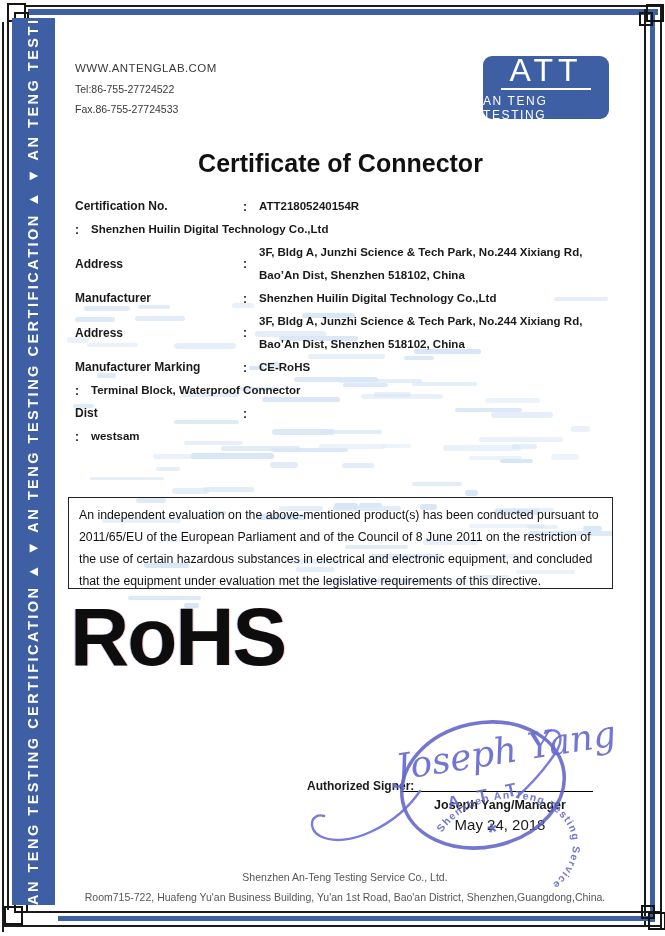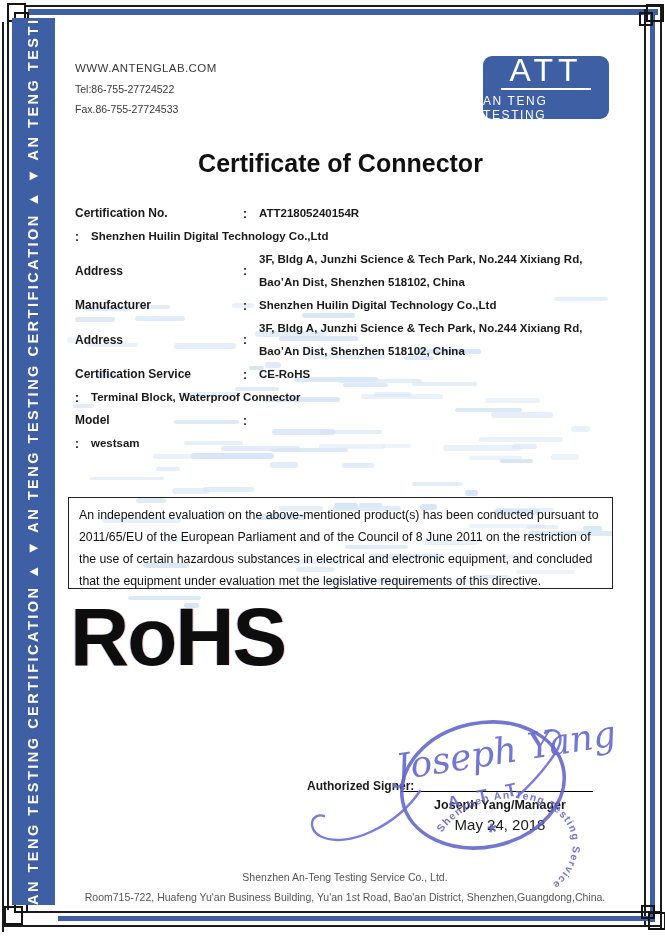--- a/index.html
+++ b/index.html
@@ -26,21 +26,21 @@
   .logo{position:absolute; left:483px; top:56px; width:126px; height:63px;
     background:#3e5fa4; border-radius:9px; z-index:2;
     display:flex; flex-direction:column; align-items:center; justify-content:center;}
   .logo .acro{color:#fff; font-size:32px; line-height:1; letter-spacing:5px;
     padding:0 8px 2px 8px; border-bottom:2px solid #fff;}
   .logo .lname{color:#fff; font-size:12px; letter-spacing:1.6px; margin-top:4px;}
   
   .title{position:absolute; left:68px; top:149px; width:545px; text-align:center;
     font-size:25px; font-weight:bold; color:#111; z-index:2;}
   
-  .fields{position:absolute; left:75px; top:202px; width:545px; z-index:2;}
+  .fields{position:absolute; left:75px; top:195px; width:545px; z-index:2;}
   .row{display:flex; align-items:center;}
   .flabel{width:168px; font-size:12px; font-weight:bold; line-height:23px;}
   .fcolon{width:16px; font-size:12px; font-weight:bold; text-align:left;}
   .fvalue{flex:1; font-size:11.5px; font-weight:bold; line-height:23px;}
   
   .statement{position:absolute; left:68px; top:497px; width:545px; height:92px;
     box-sizing:border-box; border:1px solid #222; padding:6px 10px;
     font-size:12.3px; line-height:22px; color:#111; z-index:2; background:transparent;}
   
   .rohs{position:absolute; left:70px; top:596px; font-size:82px; font-weight:bold;
@@ -220,32 +220,32 @@
     <div class="fvalue">Shenzhen Huilin Digital Technology Co.,Ltd</div>
   </div>
 
   <div class="row">
     <div class="flabel">Address</div>
     <div class="fcolon">:</div>
     <div class="fvalue">3F, Bldg A, Junzhi Science &amp; Tech Park, No.244 Xixiang Rd, Bao’An Dist, Shenzhen 518102, China</div>
   </div>
 
   <div class="row">
-    <div class="flabel">Certification Service</div>
+    <div class="flabel">Manufacturer Marking</div>
     <div class="fcolon">:</div>
     <div class="fvalue">CE-RoHS</div>
   </div>
 
   <div class="row">
     <div class="fcolon">:</div>
     <div class="fvalue">Terminal Block, Waterproof Connector</div>
   </div>
 
   <div class="row">
-    <div class="flabel">Model</div>
+    <div class="flabel">Dist</div>
     <div class="fcolon">:</div>
   </div>
 
   <div class="row">
     <div class="fcolon">:</div>
     <div class="fvalue">westsam</div>
   </div>
 </div>
 
   <div class="statement">An independent evaluation on the above-mentioned product(s) has been conducted pursuant to 2011/65/EU of the European Parliament and of the Council of 8 June 2011 on the restriction of the use of certain hazardous substances in electrical and electronic equipment, and concluded that the equipment under evaluation met the legislative requirements of this directive.</div>

